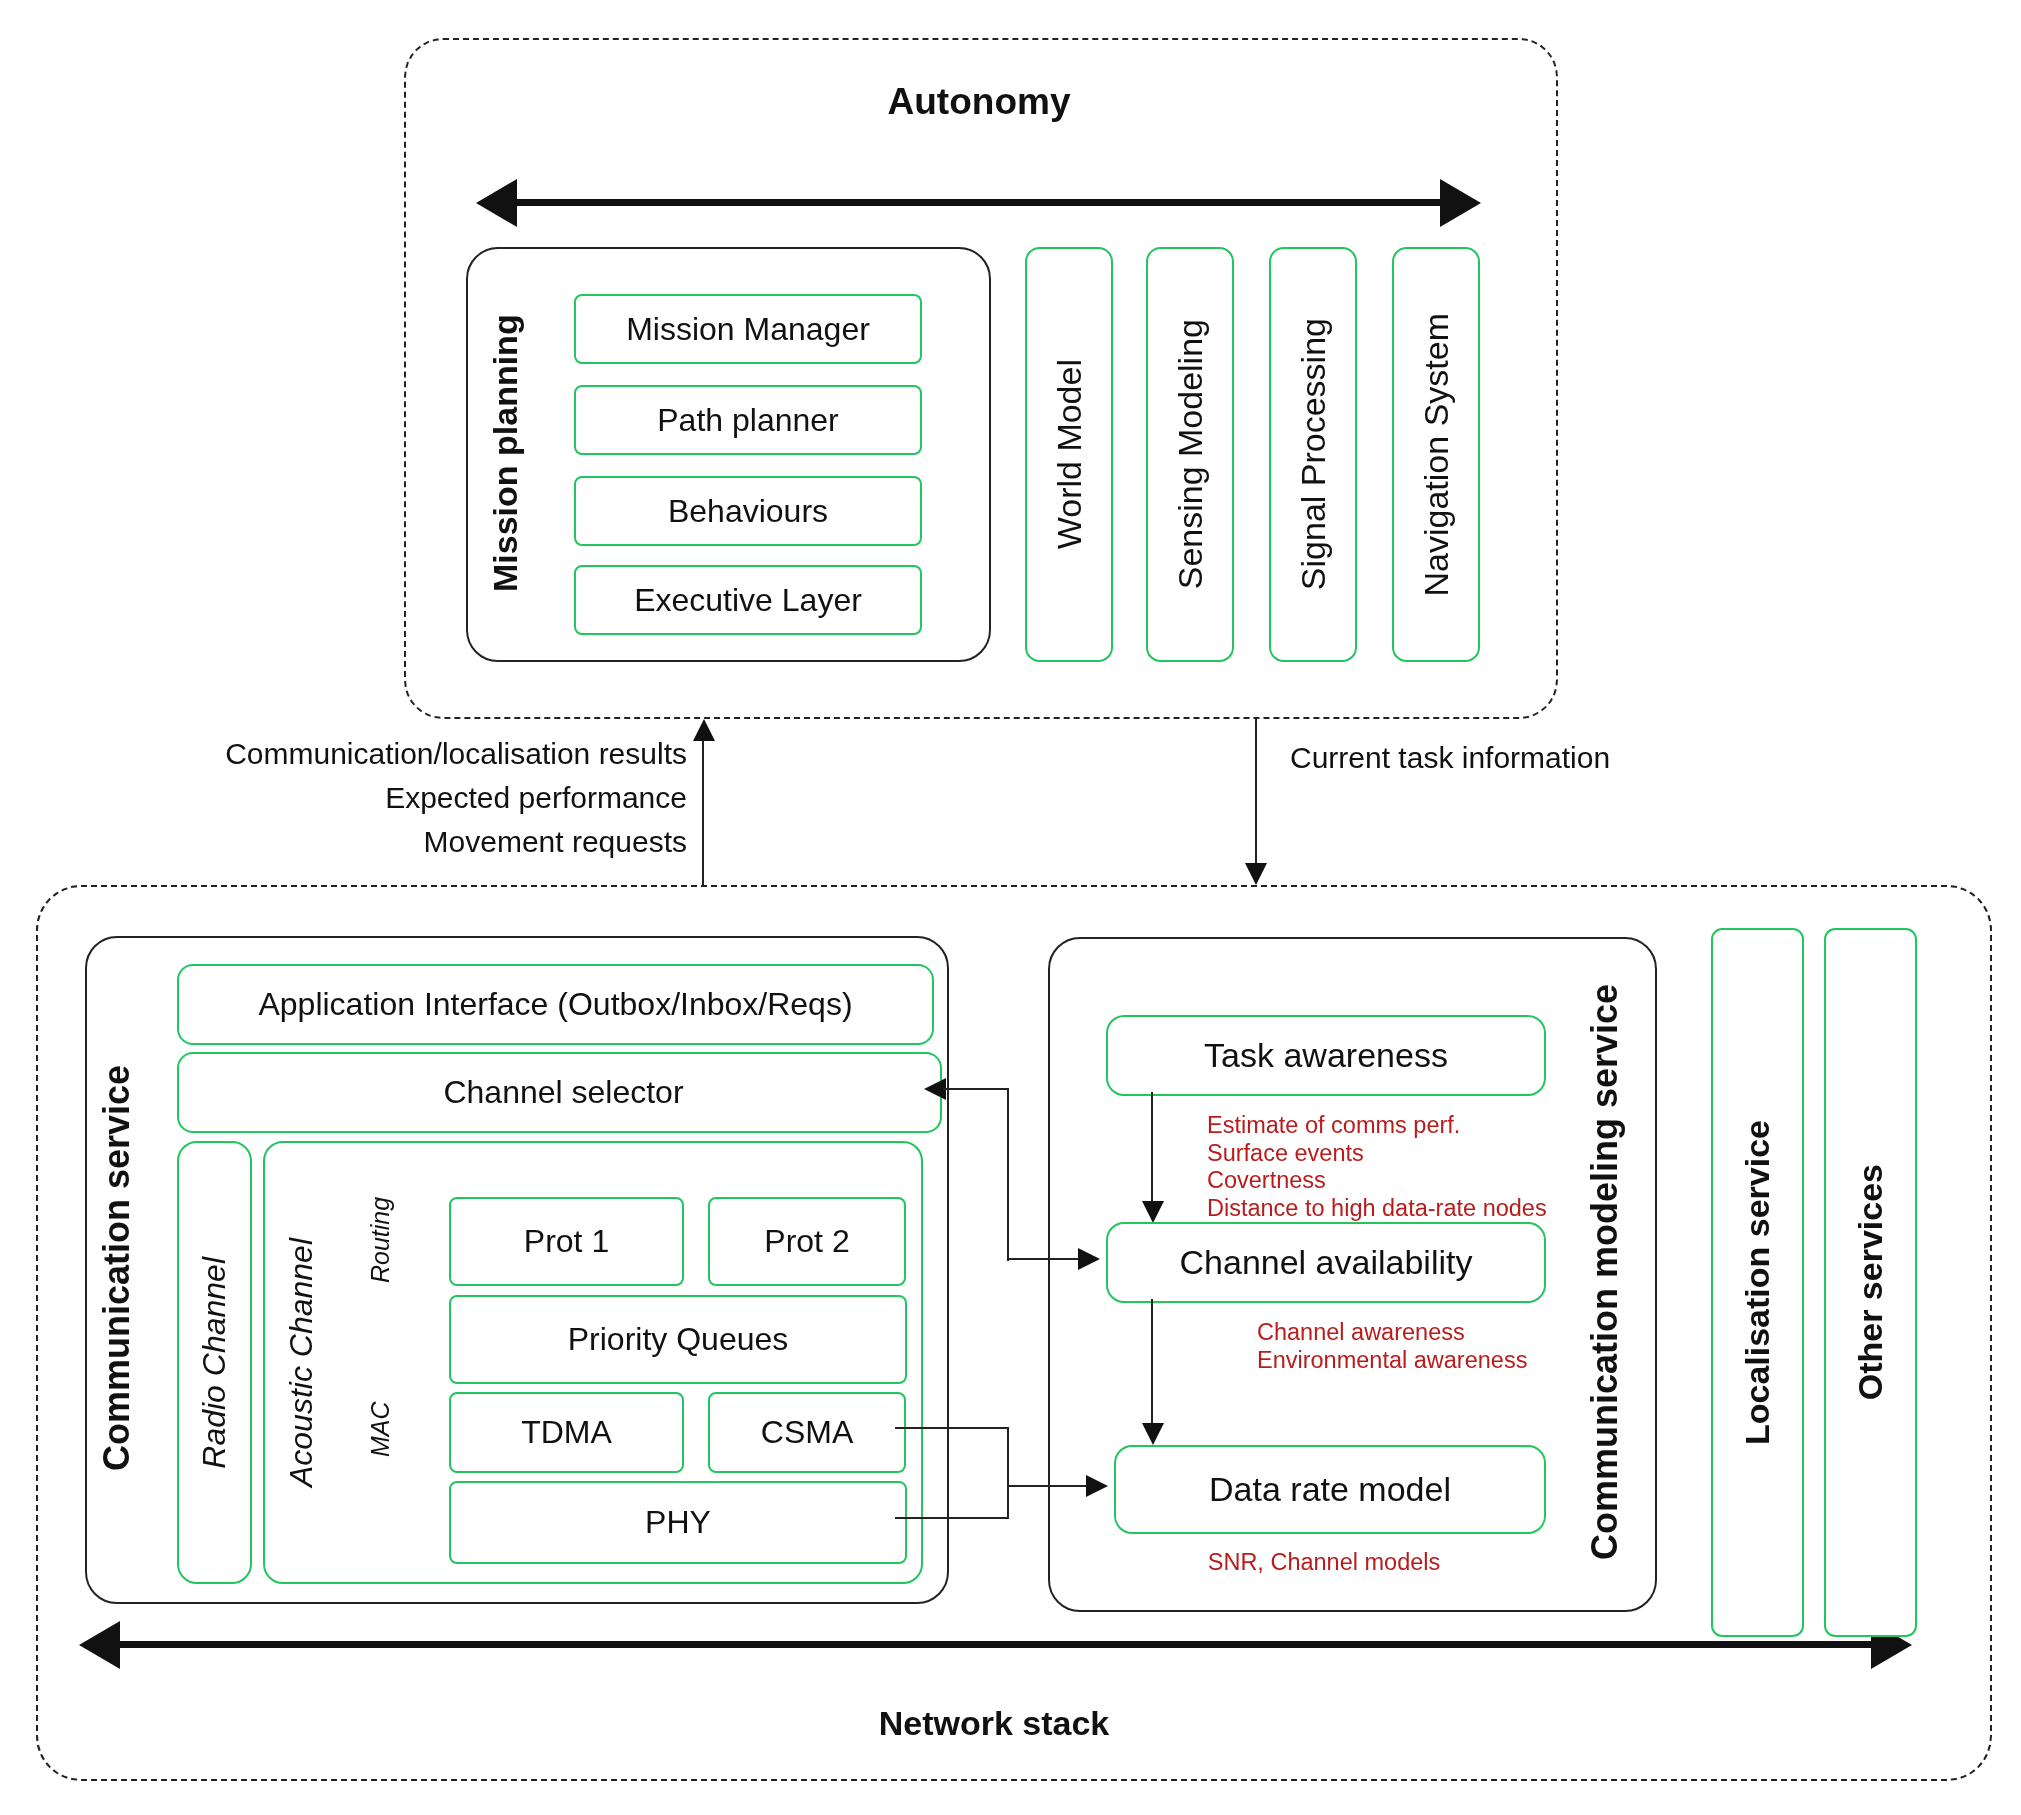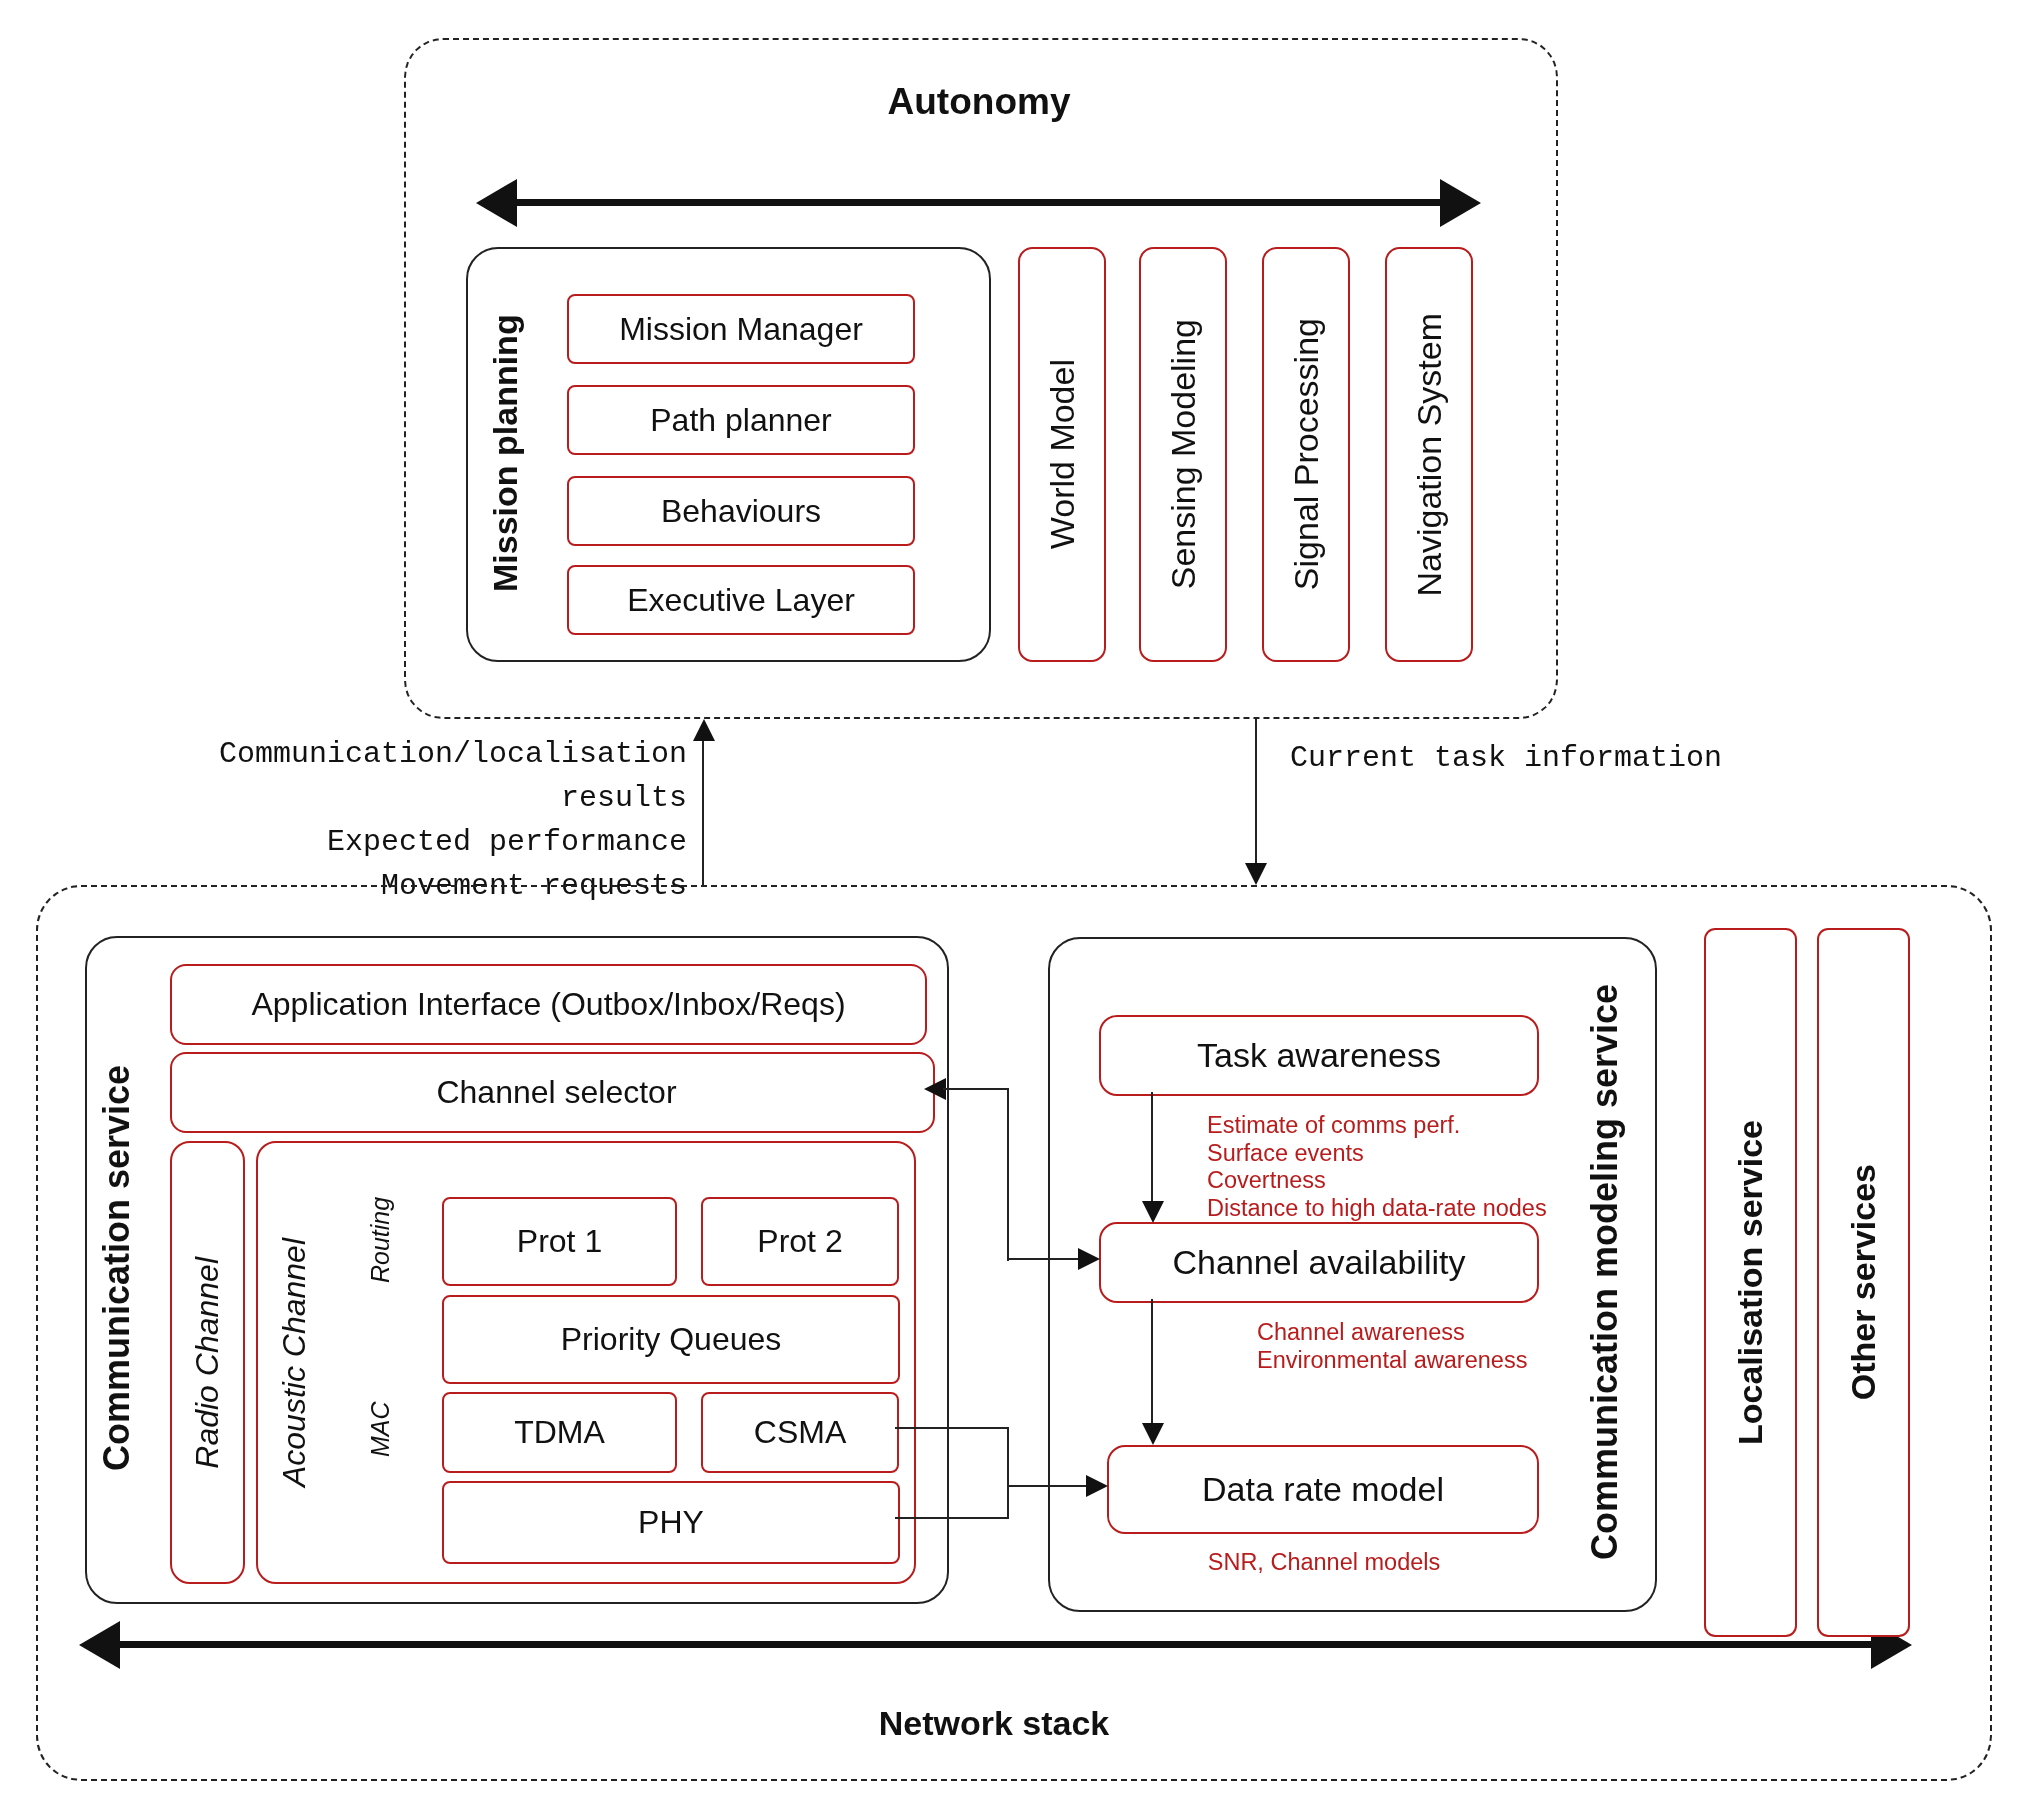--- a/index.html
+++ b/index.html
@@ -7,22 +7,22 @@
     position:relative;
     width:2021px;height:1816px;
     background:#ffffff;
     font-family:"Liberation Sans", sans-serif;
     color:#111111;
   }
   .abs{position:absolute;}
   
   .dashedbox{border:2.4px dashed #222;background:transparent;}
   .solidbox{border:2.4px solid #222;background:#fff;}
-  .thinbox{border:2px solid #b91c1c;background:#fff;border-radius:8px;
-    display:flex;align-items:center;justify-content:center;}
+  .thinbox{border:2px solid #22c55e;background:#fff;border-radius:8px;
+    display:flex;align-items:center;justify-content:center;margin-left:7px;}
   .label-c{display:flex;align-items:center;justify-content:center;text-align:left;}
   
   .vtext{
     writing-mode:vertical-rl;
     transform:rotate(180deg);
     text-align:center;
     white-space:nowrap;
   }
   .bold{font-weight:bold;}
   .ital{font-style:italic;}
@@ -31,21 +31,21 @@
   .vline{background:#222;width:2.4px;}
   .thick{background:#111;height:7.3px;}
   .head{width:0;height:0;}
   .head-left {border-top:11.3px solid transparent;border-bottom:11.3px solid transparent;border-right:22px solid #111;}
   .head-right{border-top:11.3px solid transparent;border-bottom:11.3px solid transparent;border-left:22px solid #111;}
   .head-up   {border-left:11.3px solid transparent;border-right:11.3px solid transparent;border-bottom:22px solid #111;}
   .head-down {border-left:11.3px solid transparent;border-right:11.3px solid transparent;border-top:22px solid #111;}
   .bighead-left {border-top:24px solid transparent;border-bottom:24px solid transparent;border-right:41px solid #111;}
   .bighead-right{border-top:24px solid transparent;border-bottom:24px solid transparent;border-left:41px solid #111;}
   .note{font-size:23.5px;line-height:27.5px;color:#b91c1c;}
-  .flowlabel{font-size:30px;line-height:44px;color:#111;font-family:Liberation Mono, monospace;}
+  .flowlabel{font-size:30px;line-height:44px;color:#111;}
 </style>
 </head>
 <body>
 
 <div id="canvas">
 
   <div class="abs dashedbox" style="left:404px;top:38px;width:1150px;height:677px;border-radius:39px;"></div>
 
   <div class="abs label-c bold" style="left:736px;top:77px;width:486px;height:49px;font-size:37px;">Autonomy</div>
 

